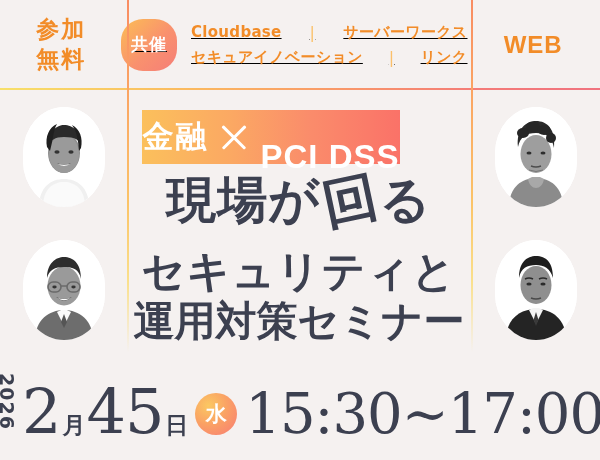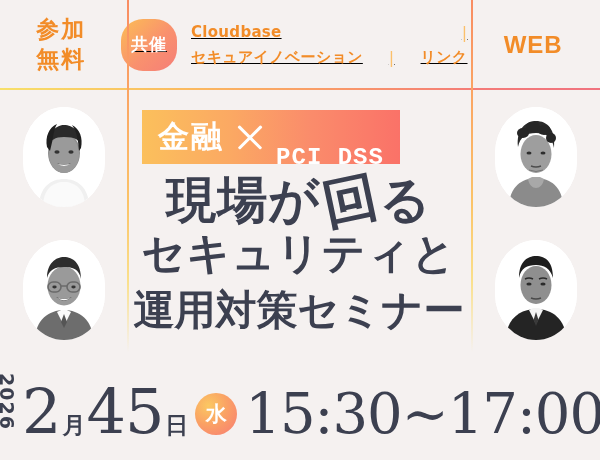--- a/index.html
+++ b/index.html
@@ -95,37 +95,37 @@
     font-family:"DejaVu Sans", sans-serif;
   }
   .strip-x { width:30px; height:30px; position:relative; flex:none; }
   .strip-x::before, .strip-x::after {
     content:""; position:absolute; left:-1px; top:14px;
     width:32px; height:2.5px; background:#fff; border-radius:1px;
   }
   .strip-x::before { transform:rotate(45deg); }
   .strip-x::after  { transform:rotate(-45deg); }
   .strip-en {
-    color:#fff; font-weight:700; font-size:24px; letter-spacing:1px;
-    font-family:Liberation Mono, monospace;
+    color:#fff; font-weight:700; font-size:33px; letter-spacing:1px;
+    font-family:Liberation Sans, sans-serif;
     margin-top:40px;
   }
 
   
   .headline {
     position:absolute; left:132px; top:172px; width:334px;
     color:#3C4050;
     font-family:"DejaVu Serif", serif;
     font-weight:700;
     text-align:center;
   }
   .hl-row { display:flex; align-items:center; justify-content:center; }
   .hl1 { font-size:50px; line-height:1.04; letter-spacing:1px; height:56px; }
-  .hl2 { font-size:43px; line-height:1.06; letter-spacing:1px; height:48px; margin-top:2px; }
-  .hl3 { font-size:41px; line-height:1.06; letter-spacing:0px; height:46px; margin-top:10px; }
+  .hl2 { font-size:43px; line-height:1.06; letter-spacing:1px; height:48px; margin-top:20px; }
+  .hl3 { font-size:41px; line-height:1.06; letter-spacing:0px; height:46px; margin-top:3px; }
   .kanji-tilt {
     display:inline-block;
     transform:rotate(-12deg);
     font-size:54px;
     margin:0 2px;
   }
 
   
   .datebar {
     position:absolute; left:0; top:360px; width:600px; height:100px;
@@ -165,20 +165,21 @@
       <div class="free-line">参加</div>
       <div class="free-line">無料</div>
     </div>
 
     <div class="hdr-cell hdr-mid">
       <div class="kyosai-badge">共催</div>
       <div class="sponsors">
         <div class="sponsor-row">
           <span>Cloudbase</span>
           <span class="sep">|</span>
+          <span>サーバーワークス</span>
         </div>
         <div class="sponsor-row row2">
           <span>セキュアイノベーション</span>
           <span class="sep">|</span>
           <span>リンク</span>
         </div>
       </div>
     </div>
 
     <div class="hdr-cell hdr-right">

